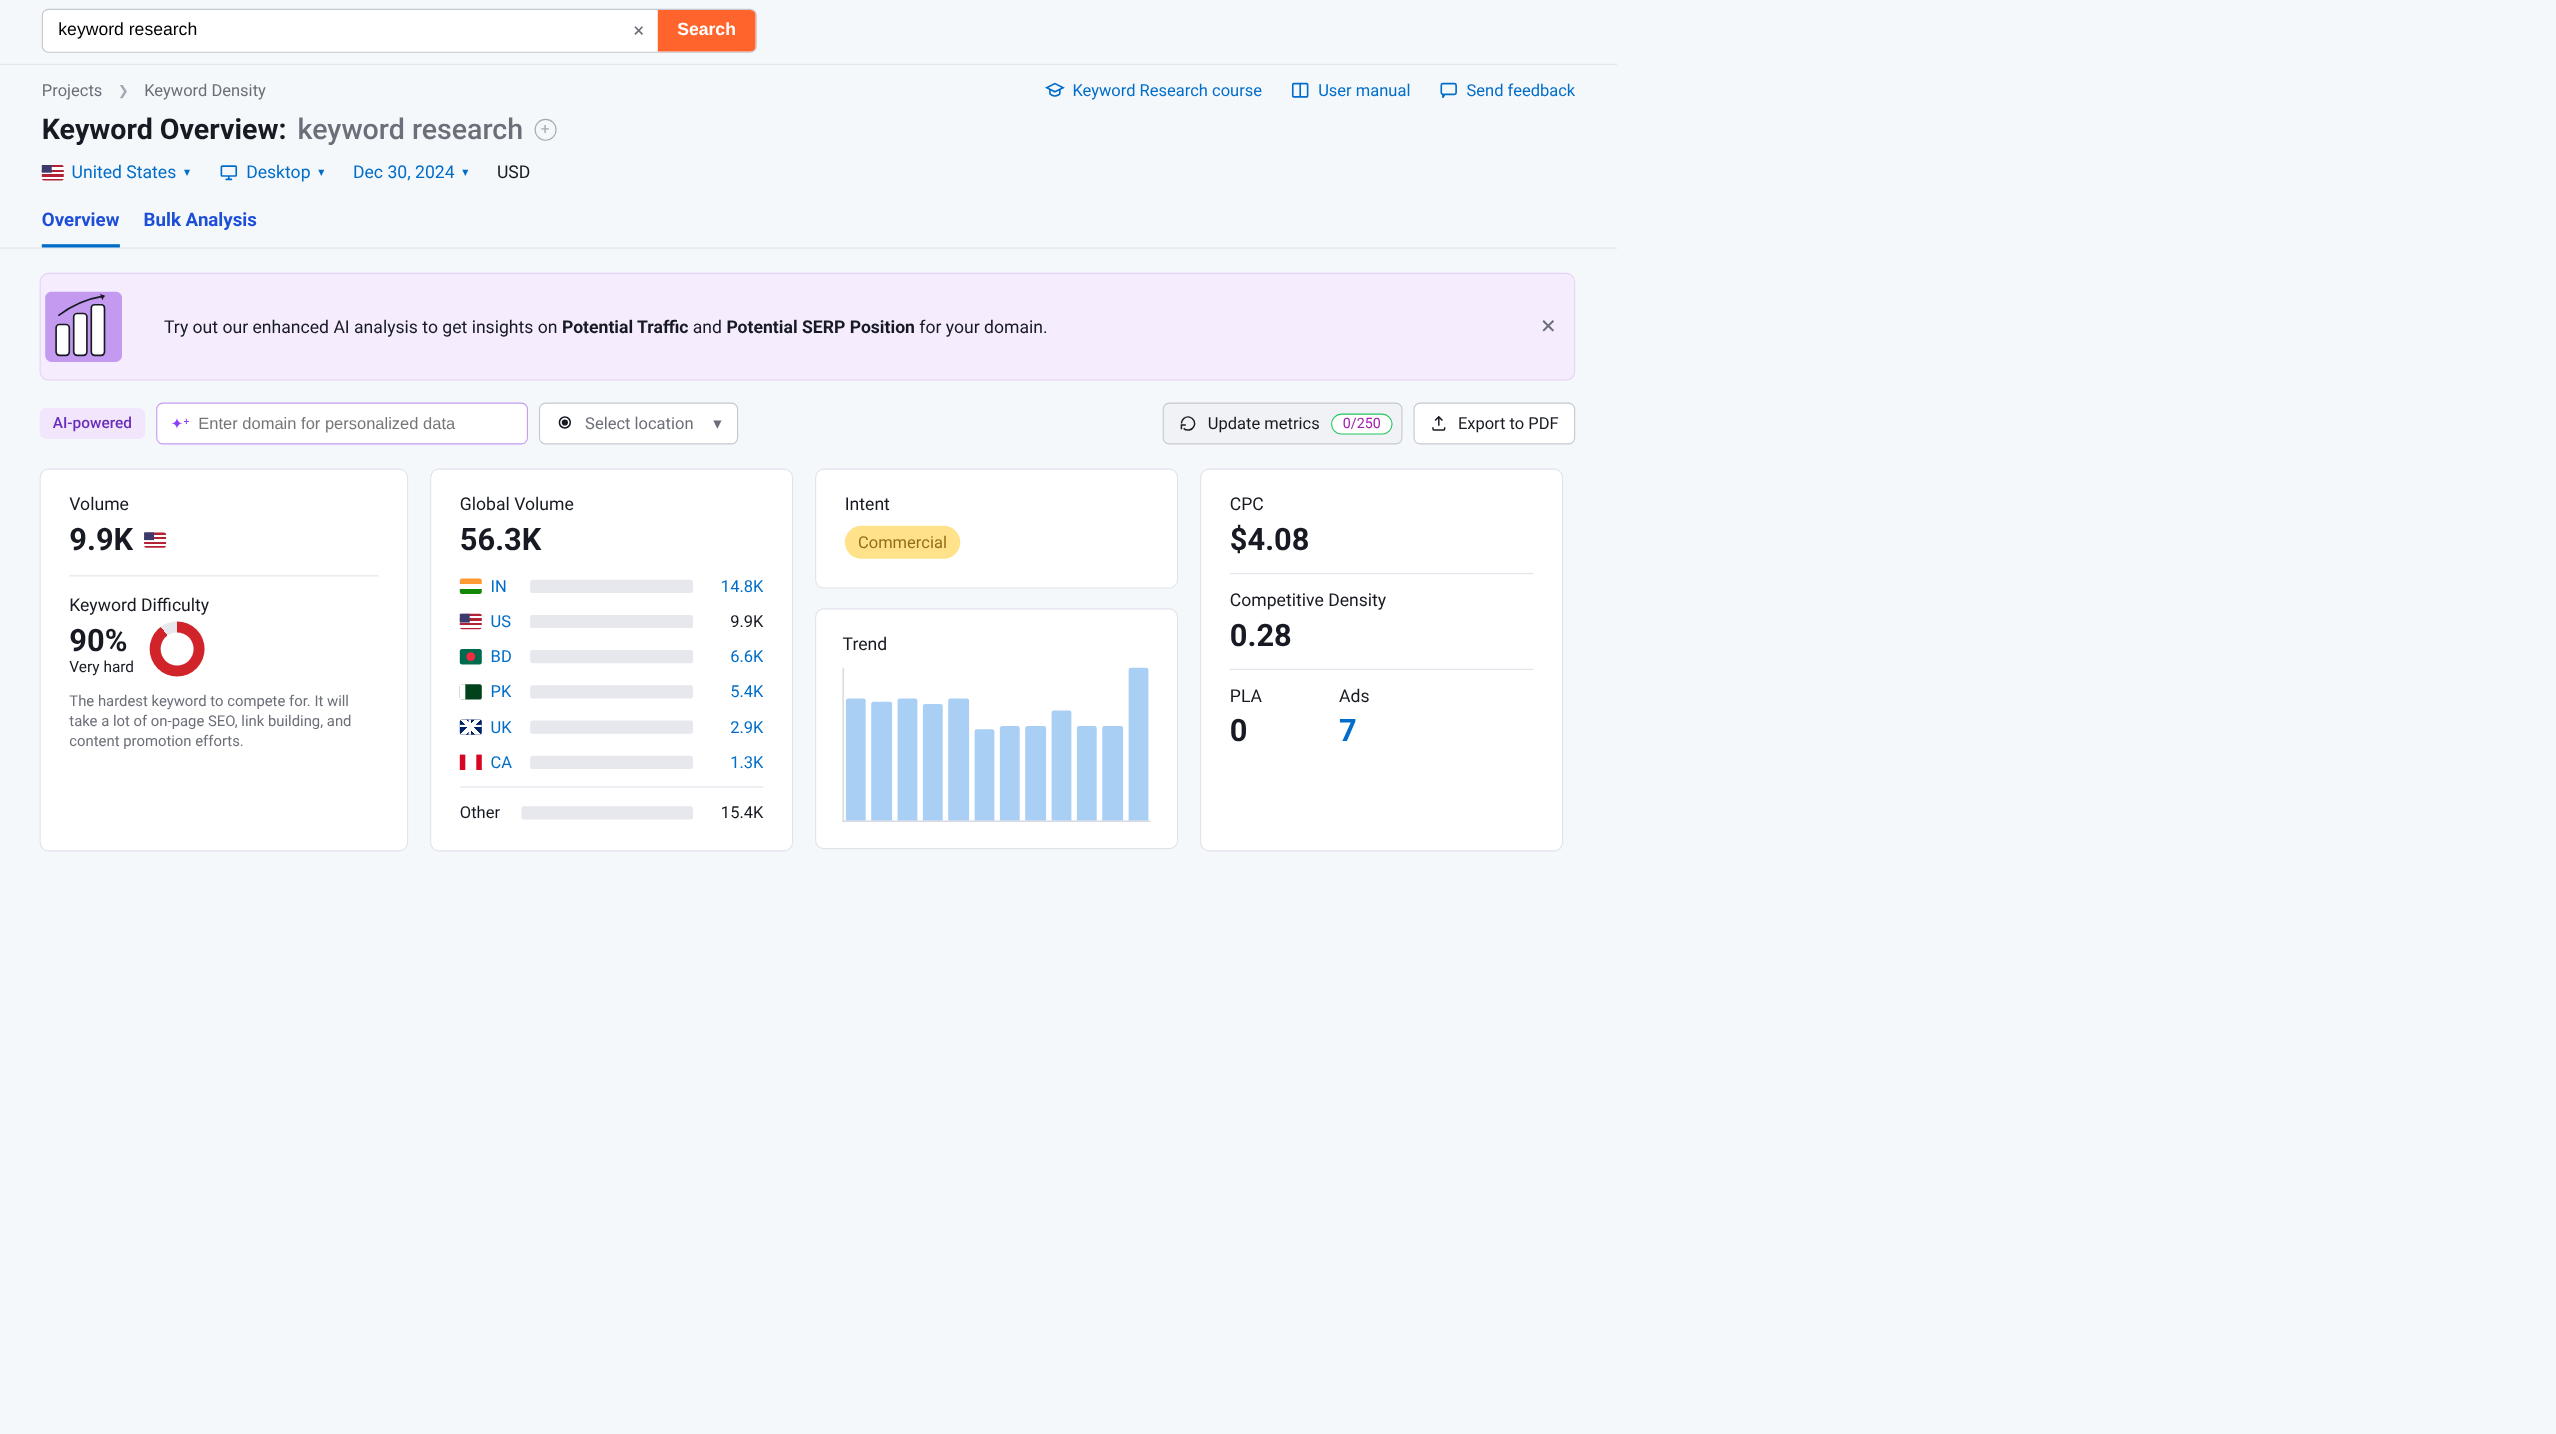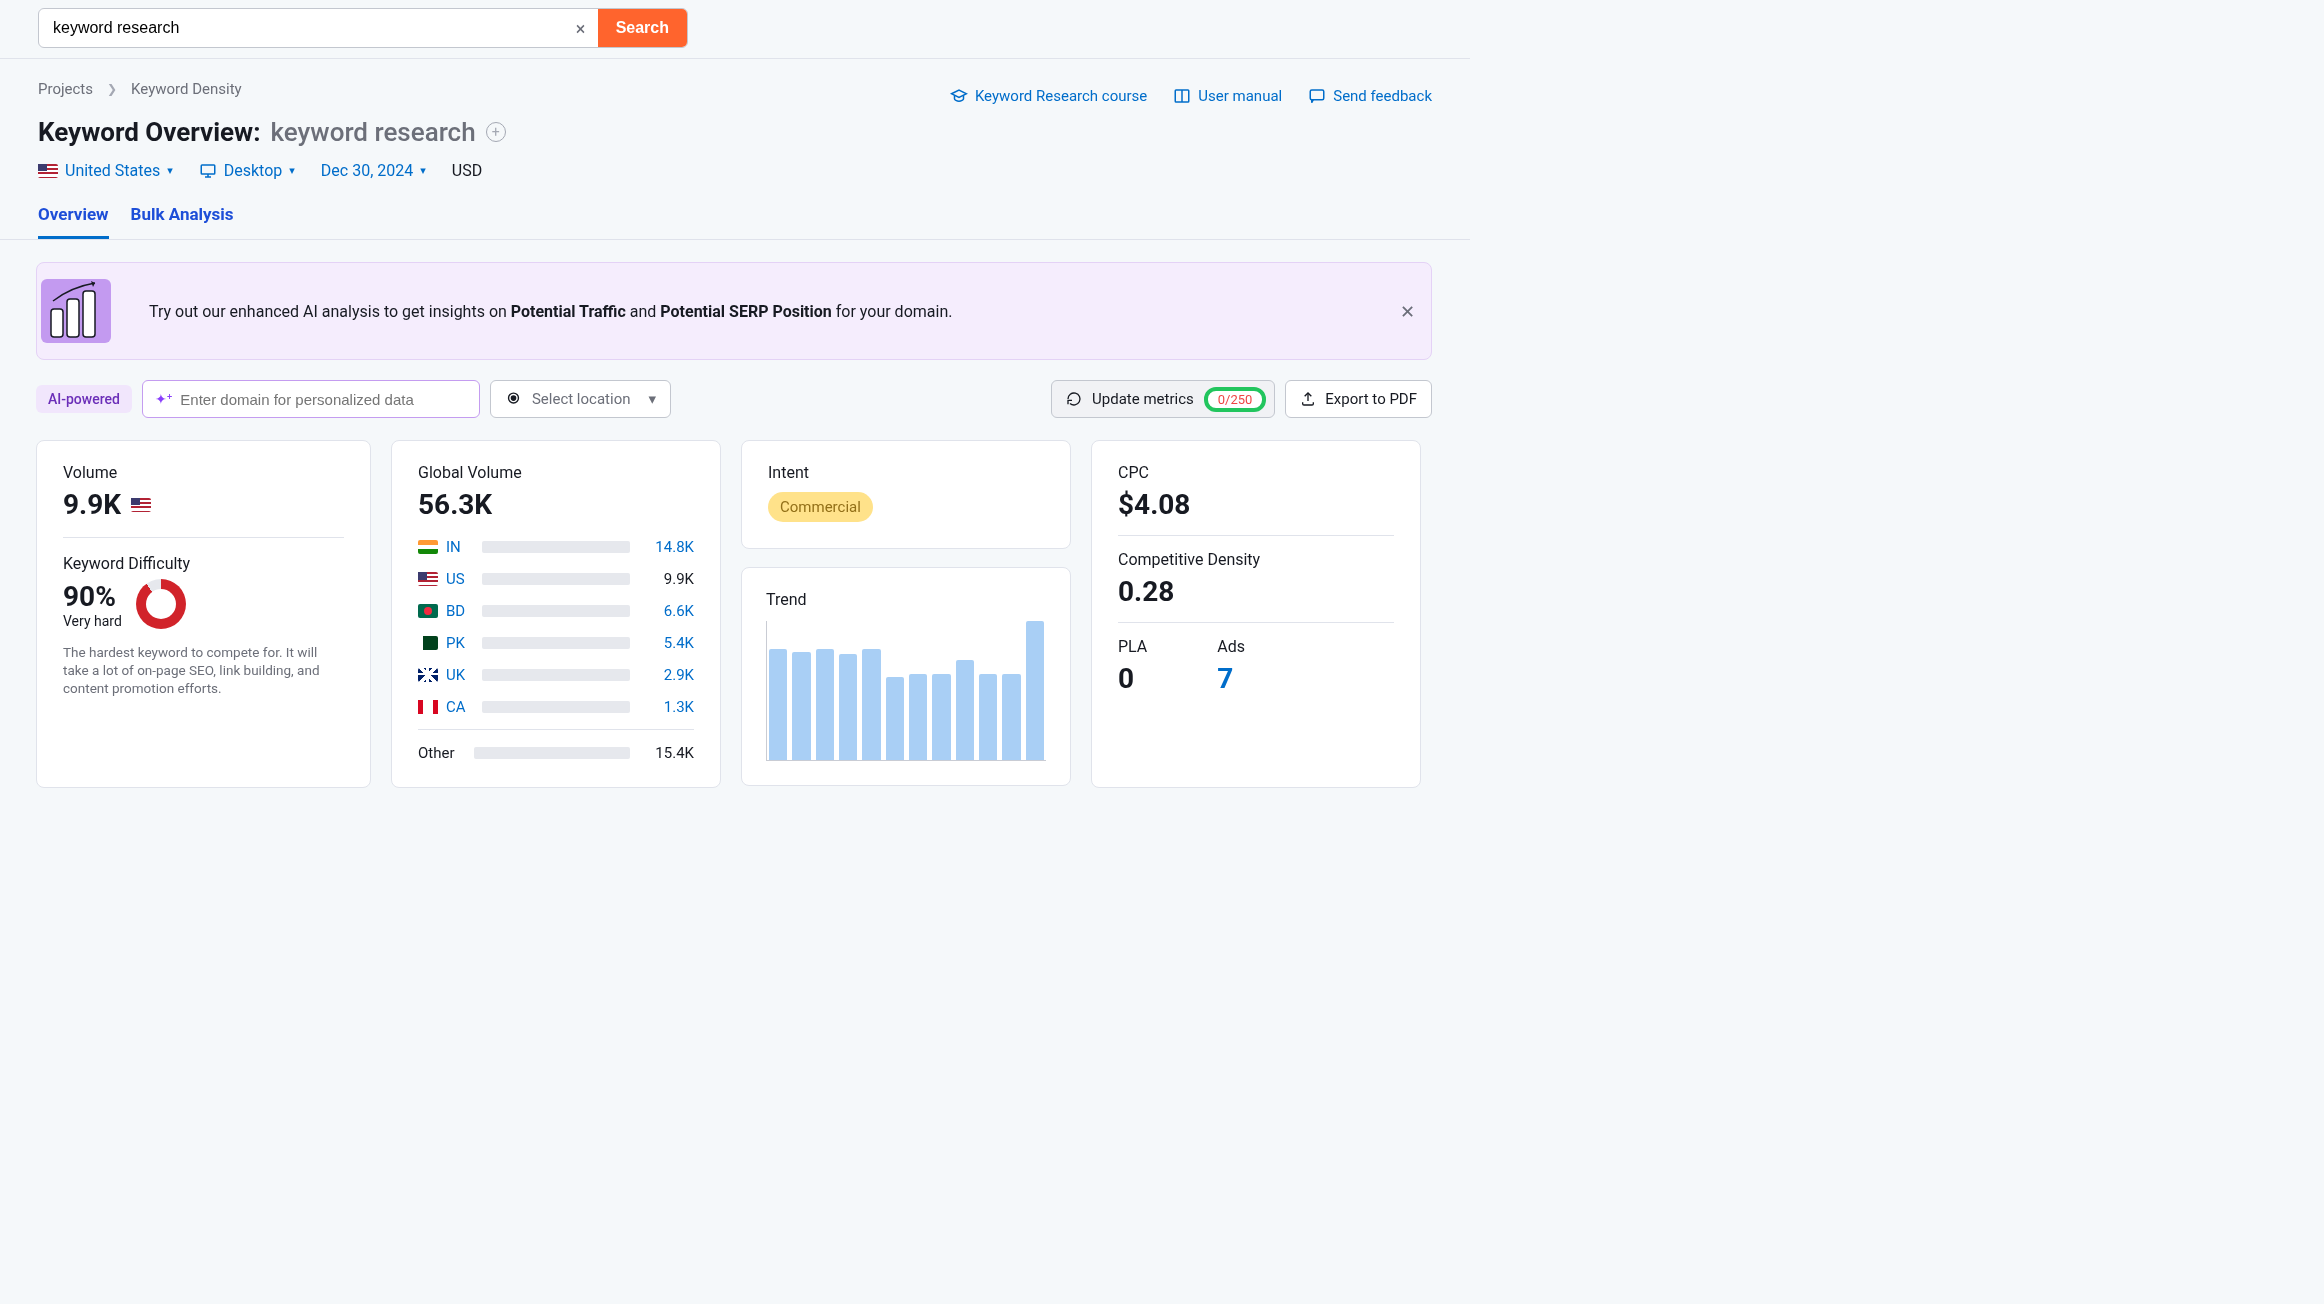--- a/index.html
+++ b/index.html
@@ -9,21 +9,21 @@
 .search-box { display: flex; border: 1px solid #c3c7cf; border-radius: 6px; background: #fff; overflow: hidden; width: 650px; height: 40px; align-items: center; }
 .search-input { flex: 1; border: none; padding: 0 14px; font-size: 16px; outline: none; }
 .clear-x { color: #6b6e79; font-size: 18px; width: 34px; text-align: center; cursor: pointer; }
 .search-btn { background: #ff642d; color: #fff; border: none; padding: 0 18px; font-size: 16px; font-weight: 600; height: 100%; cursor: pointer; }
 .hr { border-top: 1px solid #e0e3eb; height: 0; }
 .header { padding: 14px 38px 0 38px; }
 .top-line { display: flex; justify-content: space-between; align-items: center; }
 .breadcrumb { display: flex; align-items: center; gap: 14px; color: #6c6f79; font-size: 15px; }
 .breadcrumb .chev { color: #a4a8b3; font-size: 12px; }
 .links { display: flex; gap: 26px; }
-.link { color: #006dca; font-size: 15px; display: flex; align-items: center; gap: 7px; cursor: pointer; margin-top: 14px; }
+.link { color: #006dca; font-size: 15px; display: flex; align-items: center; gap: 7px; cursor: pointer; }
 .title-line { margin-top: 12px; display: flex; align-items: center; gap: 10px; }
 .title-h1 { font-size: 26px; font-weight: 700; }
 .title-kw { font-size: 26px; font-weight: 500; color: #6c6f79; }
 .plus-circle { width: 20px; height: 20px; border: 1.5px solid #a4a8b3; border-radius: 50%; display: inline-flex; align-items: center; justify-content: center; color: #a4a8b3; font-size: 14px; cursor: pointer; }
 .filters { margin-top: 14px; display: flex; gap: 26px; align-items: center; font-size: 16px; }
 .filter { color: #006dca; cursor: pointer; display: flex; align-items: center; gap: 7px; }
 .filter .chev { color: #006dca; font-size: 11px; }
 .usd { color: #171a22; }
 .tabs { display: flex; gap: 22px; padding: 24px 38px 0 38px; border-bottom: 1px solid #dfe2eb; }
 .tab { padding-bottom: 12px; font-size: 17px; font-weight: 700; color: #1d4ed8; cursor: pointer; }
@@ -34,21 +34,21 @@
 .banner-text { font-size: 16px; }
 .banner-close { position: absolute; right: 16px; top: 50%; transform: translateY(-50%); font-size: 18px; color: #6b6e79; cursor: pointer; }
 .toolbar { margin-top: 20px; display: flex; align-items: center; gap: 10px; }
 .ai-badge { background: #f1e6fc; color: #6b2eb8; padding: 6px 12px; border-radius: 6px; font-size: 14px; font-weight: 500; }
 .domain-input { border: 1px solid #c49cf0; border-radius: 6px; background: #fff; display: flex; align-items: center; gap: 8px; padding: 7px 12px; width: 338px; height: 38px; }
 .sparkle { color: #8a3ffc; font-size: 14px; }
 .domain-input input { border: none; outline: none; font-size: 15px; flex: 1; color: #6c6f79; }
 .loc-select { border: 1px solid #c3c7cf; border-radius: 6px; background: #fff; display: flex; align-items: center; gap: 10px; padding: 7px 14px; height: 38px; font-size: 15px; color: #6c6f79; cursor: pointer; }
 .spacer { flex: 1; }
 .update-btn { border: 1px solid #c3c7cf; background: #f1f2f5; border-radius: 6px; display: flex; align-items: center; gap: 10px; padding: 6px 8px 6px 14px; height: 38px; font-size: 15px; cursor: pointer; }
-.update-badge { background: #fff; border: 4px solid #22c55e; border-radius: 12px; padding: 1px 10px; font-size: 13px; color: #ef4444; }
+.update-badge { background: #fff; border: 1px solid #22c55e; border-radius: 12px; padding: 1px 10px; font-size: 13px; color: #a21caf; }
 .export-btn { border: 1px solid #c3c7cf; background: #fff; border-radius: 6px; display: flex; align-items: center; gap: 9px; padding: 7px 14px; height: 38px; font-size: 15px; cursor: pointer; }
 .grid { margin-top: 22px; display: grid; grid-template-columns: 335px 330px 330px 330px; gap: 20px; }
 .card { background: #fff; border: 1px solid #e0e3eb; border-radius: 8px; padding: 22px 26px; }
 .card-label { font-size: 16px; color: #171a22; margin-bottom: 6px; }
 .big { font-size: 28px; font-weight: 700; }
 .divider { border-top: 1px solid #e0e3eb; margin: 16px 0; }
 .kd-row { display: flex; align-items: center; gap: 14px; }
 .donut { width: 50px; height: 50px; border-radius: 50%; background: conic-gradient(#d1232a 0% 90%, #e6e8ed 90% 100%); position: relative; }
 .donut::after { content: ""; position: absolute; inset: 10px; background: #fff; border-radius: 50%; }
 .desc { font-size: 13.5px; color: #6c6f79; margin-top: 14px; line-height: 1.35; }

